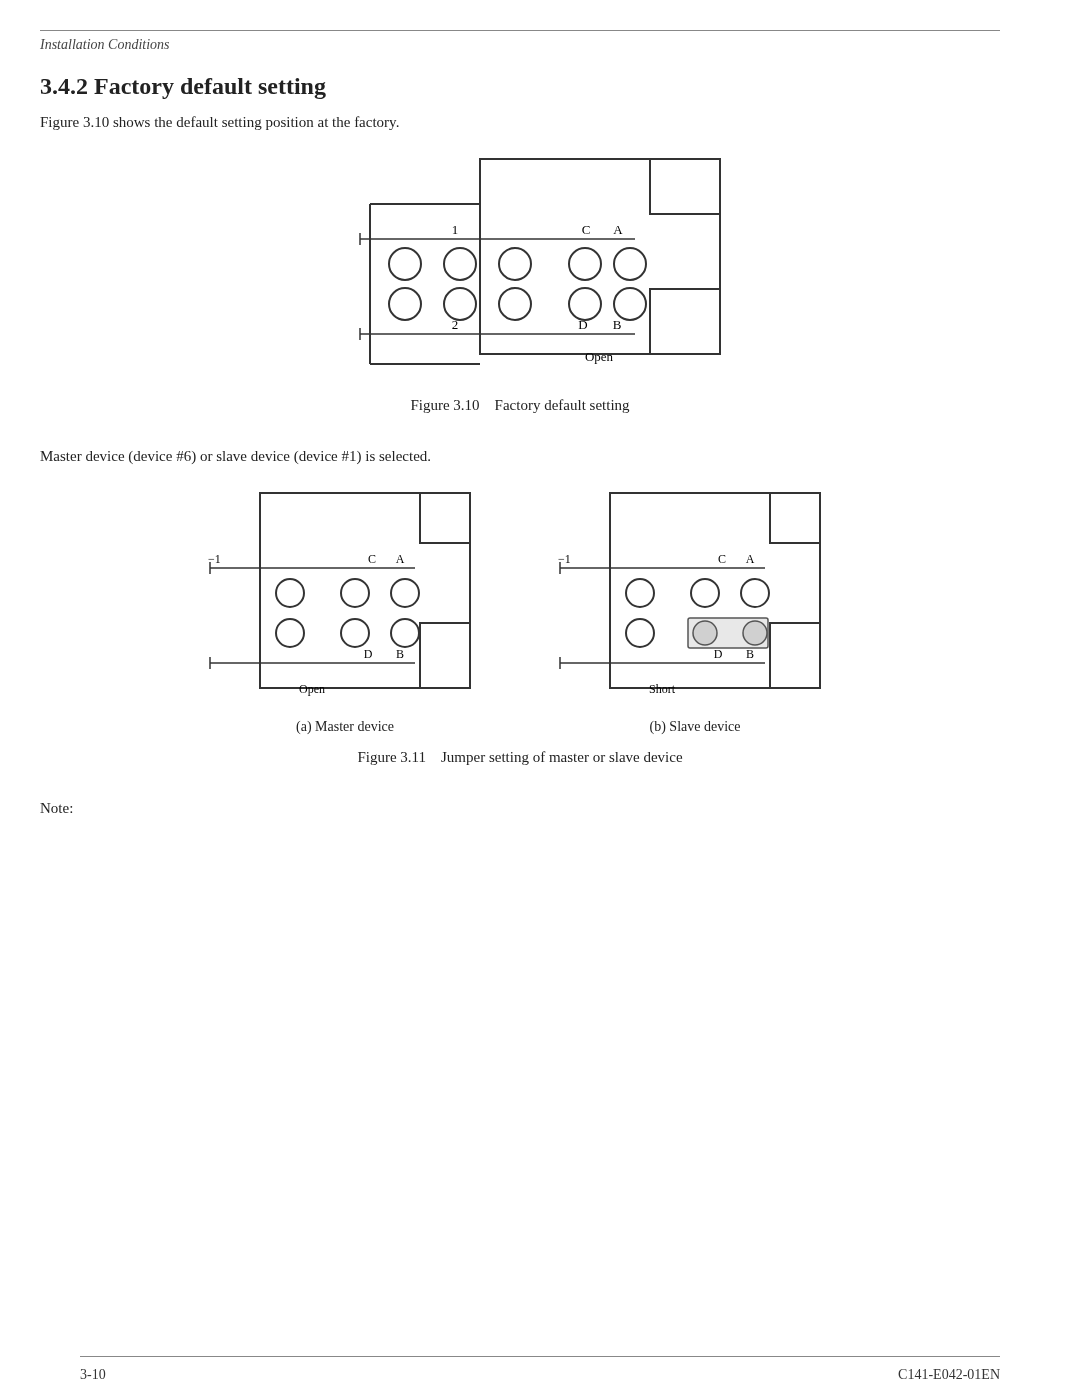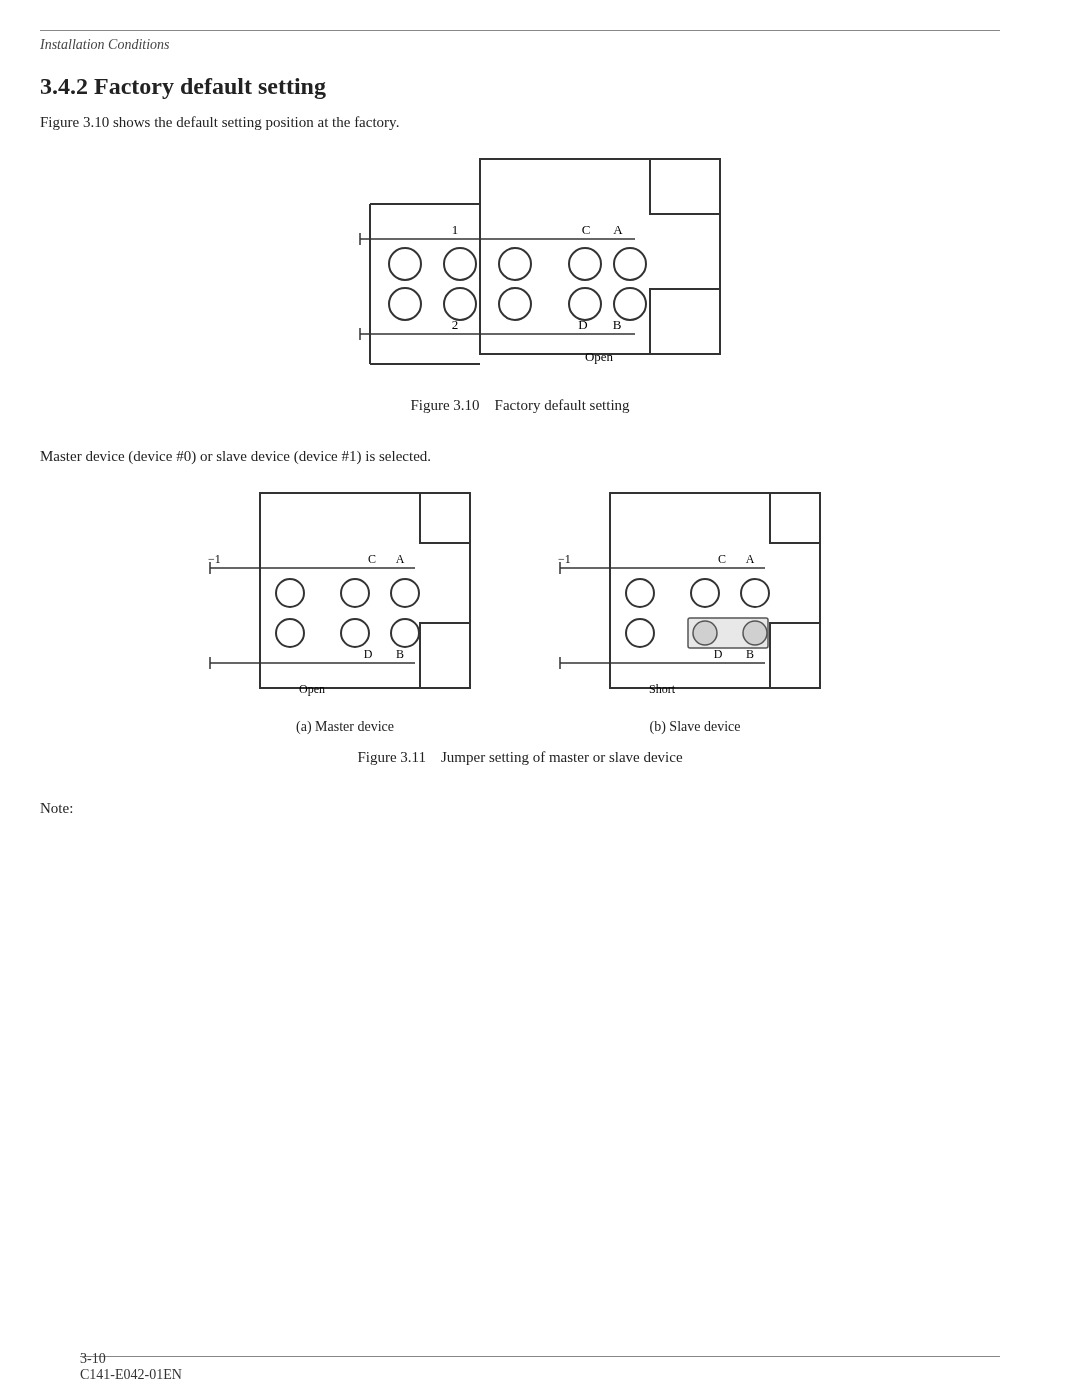--- a/index.html
+++ b/index.html
@@ -77,21 +77,20 @@
     }
     .footer-content {
       position: absolute;
       bottom: 14px;
       left: 80px;
       right: 80px;
       display: flex;
       justify-content: space-between;
       font-size: 14px;
       color: #333;
-      flex-direction: column;
     }
 
     .figures-row {
       display: flex;
       flex-direction: row;
       justify-content: center;
       gap: 60px;
       margin-bottom: 6px;
     }
     .figure-sub {
@@ -170,21 +169,21 @@
       <line x1="70" y1="55" x2="180" y2="55" stroke="#333" stroke-width="2"></line>
       <line x1="70" y1="215" x2="180" y2="215" stroke="#333" stroke-width="2"></line>
     </svg>
 
     <div class="figure-caption">
       <span>Figure 3.10</span>&nbsp;&nbsp;&nbsp;&nbsp;<span>Factory default setting</span>
     </div>
   </div>
 
 
-  <div class="intro-text">Master device (device #0) or slave device (device #1) is selected.</div>
+  <div class="intro-text">Master device (device #6) or slave device (device #1) is selected.</div>
 
   <div class="figure-container">
     <div class="figures-row">
 
       <div class="figure-sub">
         <svg width="290" height="230">
 
           <rect x="60" y="10" width="210" height="195" fill="none" stroke="#333" stroke-width="2"></rect>
 
           <rect x="220" y="10" width="50" height="50" fill="#fff" stroke="#333" stroke-width="2"></rect>

